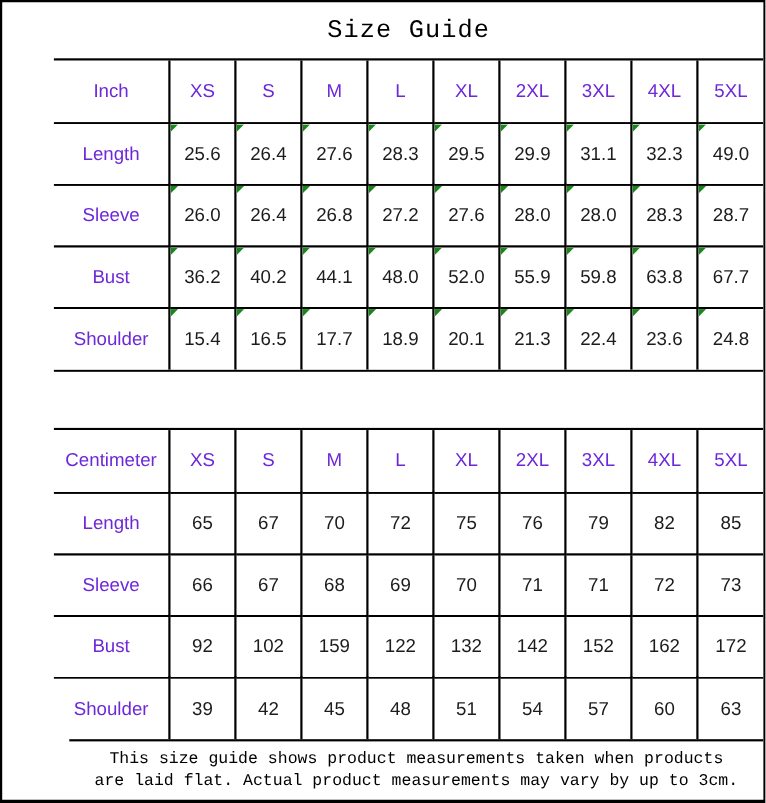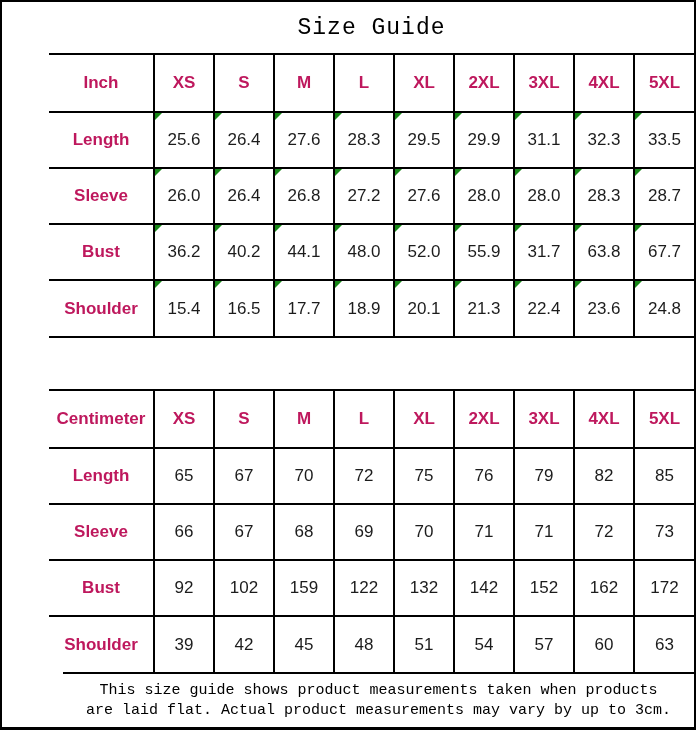--- a/index.html
+++ b/index.html
@@ -44,21 +44,21 @@
   .size-table tbody tr { height: 56px; margin-left: 44px; }
   .size-table th, .size-table td {
     border: 2px solid #000;
     text-align: center;
     vertical-align: middle;
     padding: 0;
     position: relative;
     font-size: 17px;
     background: #fff;
   }
-  .size-table th { font-weight: bold; color: #be185d; }
+  .size-table th { font-weight: normal; color: #6d28d9; }
   .size-table td { font-weight: normal; color: #1c1c1c; }
   .size-table td.marked::before {
     content: "";
     position: absolute;
     top: 0;
     left: 0;
     width: 7px;
     height: 7px;
     background: var(--marker-green, #178717);
     clip-path: polygon(0 0, 100% 0, 0 100%);
@@ -112,21 +112,21 @@
         <tr>
           <th>Length</th>
           <td class="marked">25.6</td>
           <td class="marked">26.4</td>
           <td class="marked">27.6</td>
           <td class="marked">28.3</td>
           <td class="marked">29.5</td>
           <td class="marked">29.9</td>
           <td class="marked">31.1</td>
           <td class="marked">32.3</td>
-          <td class="marked">33.5</td>
+          <td class="marked">49.0</td>
         </tr>
         <tr>
           <th>Sleeve</th>
           <td class="marked">26.0</td>
           <td class="marked">26.4</td>
           <td class="marked">26.8</td>
           <td class="marked">27.2</td>
           <td class="marked">27.6</td>
           <td class="marked">28.0</td>
           <td class="marked">28.0</td>
@@ -134,21 +134,21 @@
           <td class="marked">28.7</td>
         </tr>
         <tr>
           <th>Bust</th>
           <td class="marked">36.2</td>
           <td class="marked">40.2</td>
           <td class="marked">44.1</td>
           <td class="marked">48.0</td>
           <td class="marked">52.0</td>
           <td class="marked">55.9</td>
-          <td class="marked">31.7</td>
+          <td class="marked">59.8</td>
           <td class="marked">63.8</td>
           <td class="marked">67.7</td>
         </tr>
         <tr>
           <th>Shoulder</th>
           <td class="marked">15.4</td>
           <td class="marked">16.5</td>
           <td class="marked">17.7</td>
           <td class="marked">18.9</td>
           <td class="marked">20.1</td>

